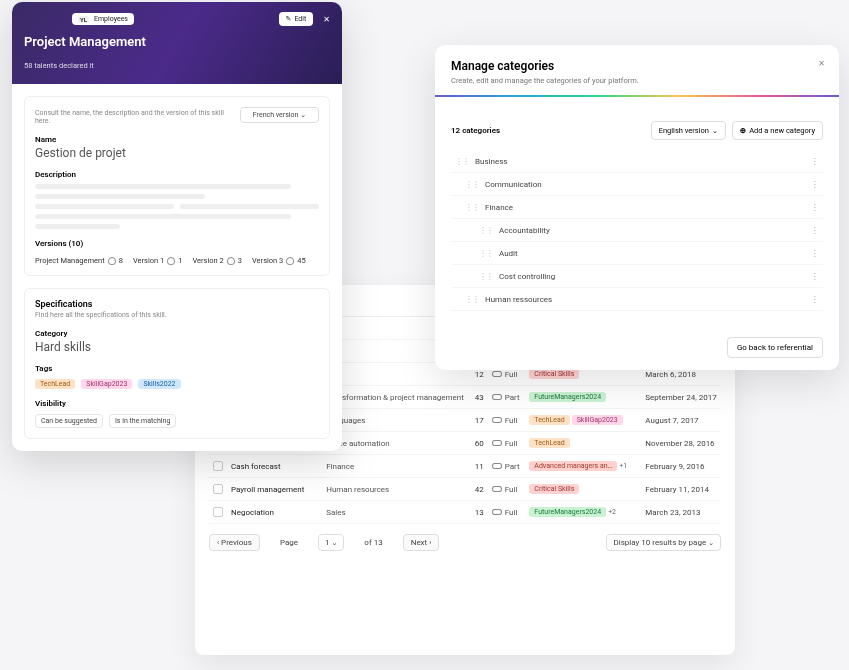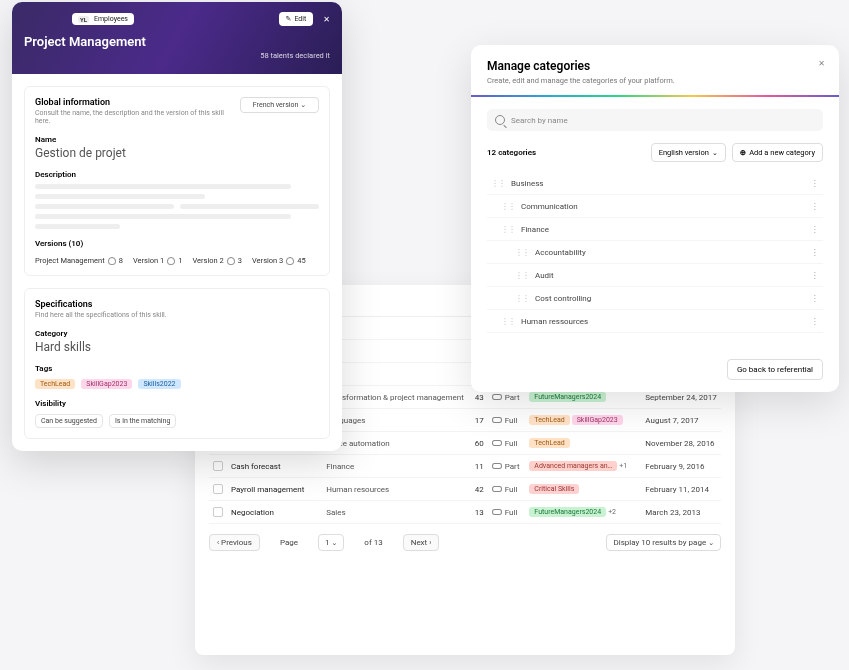--- a/index.html
+++ b/index.html
@@ -47,40 +47,40 @@
   .lc-head {
     background: linear-gradient(120deg,#3a2a66,#4b2a8a,#2a1e55);
     color:#fff; padding:10px 12px 14px;
   }
   .lc-chip-row { display:flex; align-items:center; gap:6px; }
   .chip { background:#fff; color:#222; border-radius:4px; padding:2px 6px; font-size:7px; display:flex; align-items:center; gap:3px;margin-left:48px; }
   .chip.yl::before { content:"YL"; font-weight:700; font-size:6px; background:#eee; padding:0 2px; border-radius:2px; margin-right:2px; color:#333; }
   .edit-btn { margin-left:auto; display:flex; align-items:center; gap:3px; background:#fff; color:#222; border-radius:4px; padding:3px 7px; font-size:7px; }
   .close-x { color:#fff; margin-left:4px; cursor:pointer; }
   .lc-title { font-size:13px; font-weight:600; margin-top:8px; }
-  .lc-sub { font-size:7.5px; opacity:.8; margin-top:2px;text-align:right; }
+  .lc-sub { font-size:7.5px; opacity:.8; margin-top:12px; }
   .lc-body { padding:12px; display:flex; flex-direction:column; gap:12px; }
   .box { border:1px solid #eee; border-radius:6px; padding:10px; }
   .box h4 { font-size:9px; font-weight:600; }
   .box .muted { font-size:7px; color:#888; margin-top:2px; }
   .lang-sel { float:right; border:1px solid #ddd; border-radius:4px; padding:3px 12px; font-size:7px; color:#444; }
   .field-label { font-size:8px; font-weight:600; margin-top:10px; }
   .field-val { font-size:12px; color:#555; margin-top:2px; }
   .skel { background:#eee; height:5px; border-radius:3px; margin-top:5px; }
   .skel.w90{width:90%} .skel.w75{width:60%} .skel.w50{width:45%} .skel.w30{width:30%}
   .versions-row { display:flex; gap:10px; flex-wrap:wrap; margin-top:8px; font-size:7.5px; color:#333;}
   .v-item { display:flex; align-items:center; gap:3px; }
   .person-ico { width:8px; height:8px; border:1px solid #888; border-radius:50% 50% 40% 40%; display:inline-block; }
   .tags-row { display:flex; gap:4px; margin-top:6px; }
   .vis-row { display:flex; gap:6px; margin-top:6px; font-size:7px; color:#444;}
   .vis-pill { border:1px solid #e5e5e5; border-radius:4px; padding:2px 5px; }
 
   
   .right-modal {
-    position:absolute; right:10px; top:45px; width:368px; background:#fff;
+    position:absolute; right:10px; top:45px; width:404px; background:#fff;
     border-radius:10px; box-shadow:0 12px 40px rgba(0,0,0,.12); overflow:hidden; font-size:8px;
   }
   .rm-head { padding:14px 16px 10px; position:relative; }
   .rm-title { font-size:12px; font-weight:600; }
   .rm-sub { font-size:7.5px; color:#777; margin-top:3px; }
   .rm-x { position:absolute; right:14px; top:14px; color:#888; cursor:pointer; }
   .rainbow { height:2px; background:linear-gradient(90deg,#6a5acd,#2aa7d6,#2ad68a,#f2c94c,#e85a9b,#6a5acd); }
   .rm-body { padding:12px 16px 14px; }
   .search { display:flex; align-items:center; gap:6px; background:#f6f6f7; border-radius:5px; padding:6px 8px; color:#888; }
   .search .mag { width:10px;height:10px;border:1.2px solid #888;border-radius:50%; position:relative;}
@@ -236,21 +236,20 @@
         <span>Edit</span>
       </span>
       <span class="close-x">✕</span>
     </div>
     <div class="lc-title">Project Management</div>
     <div class="lc-sub">58 talents declared it</div>
   </div>
   <div class="lc-body">
     <div class="box">
       <span class="lang-sel"><span>French version</span> <span class="chev">⌄</span></span>
-      <h4>Global information</h4>
       <div class="muted">Consult the name, the description and the version of this skill here.</div>
       <div class="field-label">Name</div>
       <div class="field-val">Gestion de projet</div>
       <div class="field-label">Description</div>
       <div class="skel w90"></div>
       <div class="skel w75"></div>
       <div style="display:flex; gap:6px;">
         <div class="skel w50" style="flex:1"></div>
         <div class="skel w50" style="flex:1"></div>
       </div>
@@ -301,24 +300,20 @@
 </div>
 
 <div class="right-modal">
   <div class="rm-head">
     <div class="rm-title">Manage categories</div>
     <div class="rm-sub">Create, edit and manage the categories of your platform.</div>
     <div class="rm-x">✕</div>
   </div>
   <div class="rainbow"></div>
   <div class="rm-body">
-    <div class="search">
-      <span class="mag"></span>
-      <span>Search by name</span>
-    </div>
     <div class="row2">
       <span class="count">12 categories</span>
       <div style="display:flex; gap:6px;">
         <span class="sel-btn">
             <span>English version</span> 
             <span class="chev">⌄</span>
           </span>
         <span class="add-btn">
             <span class="plus-ic">⊕</span> 
             <span>Add a new category</span>

